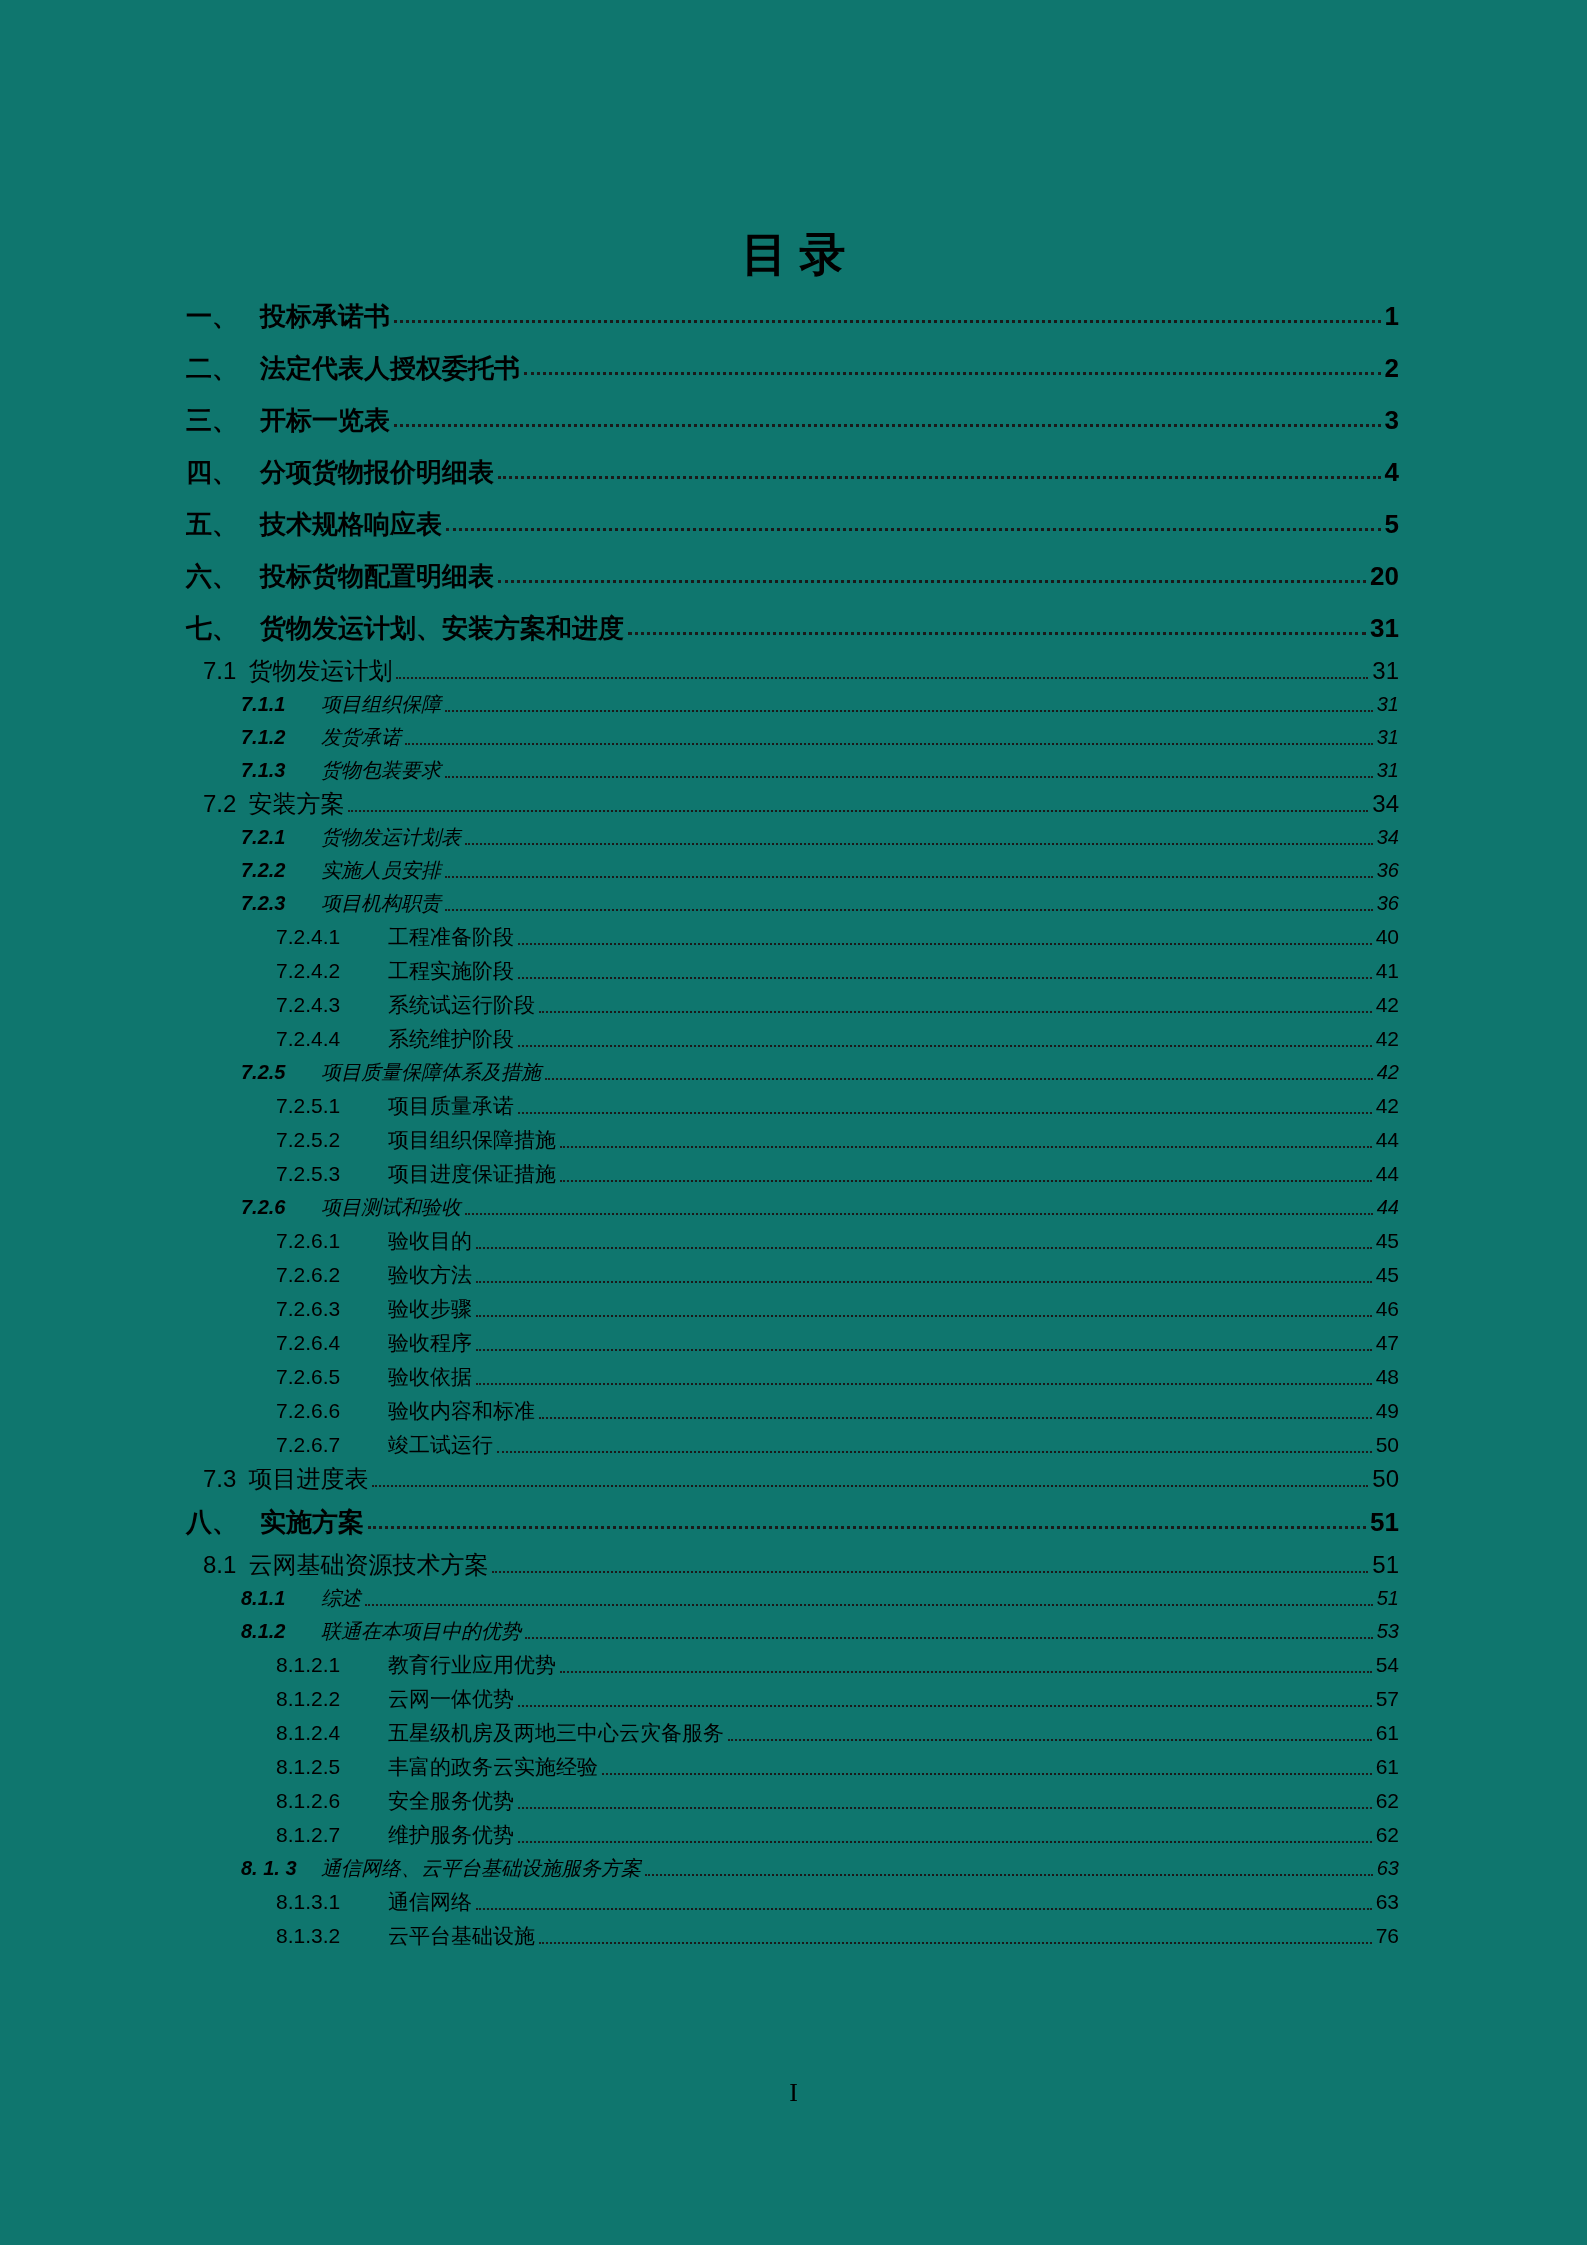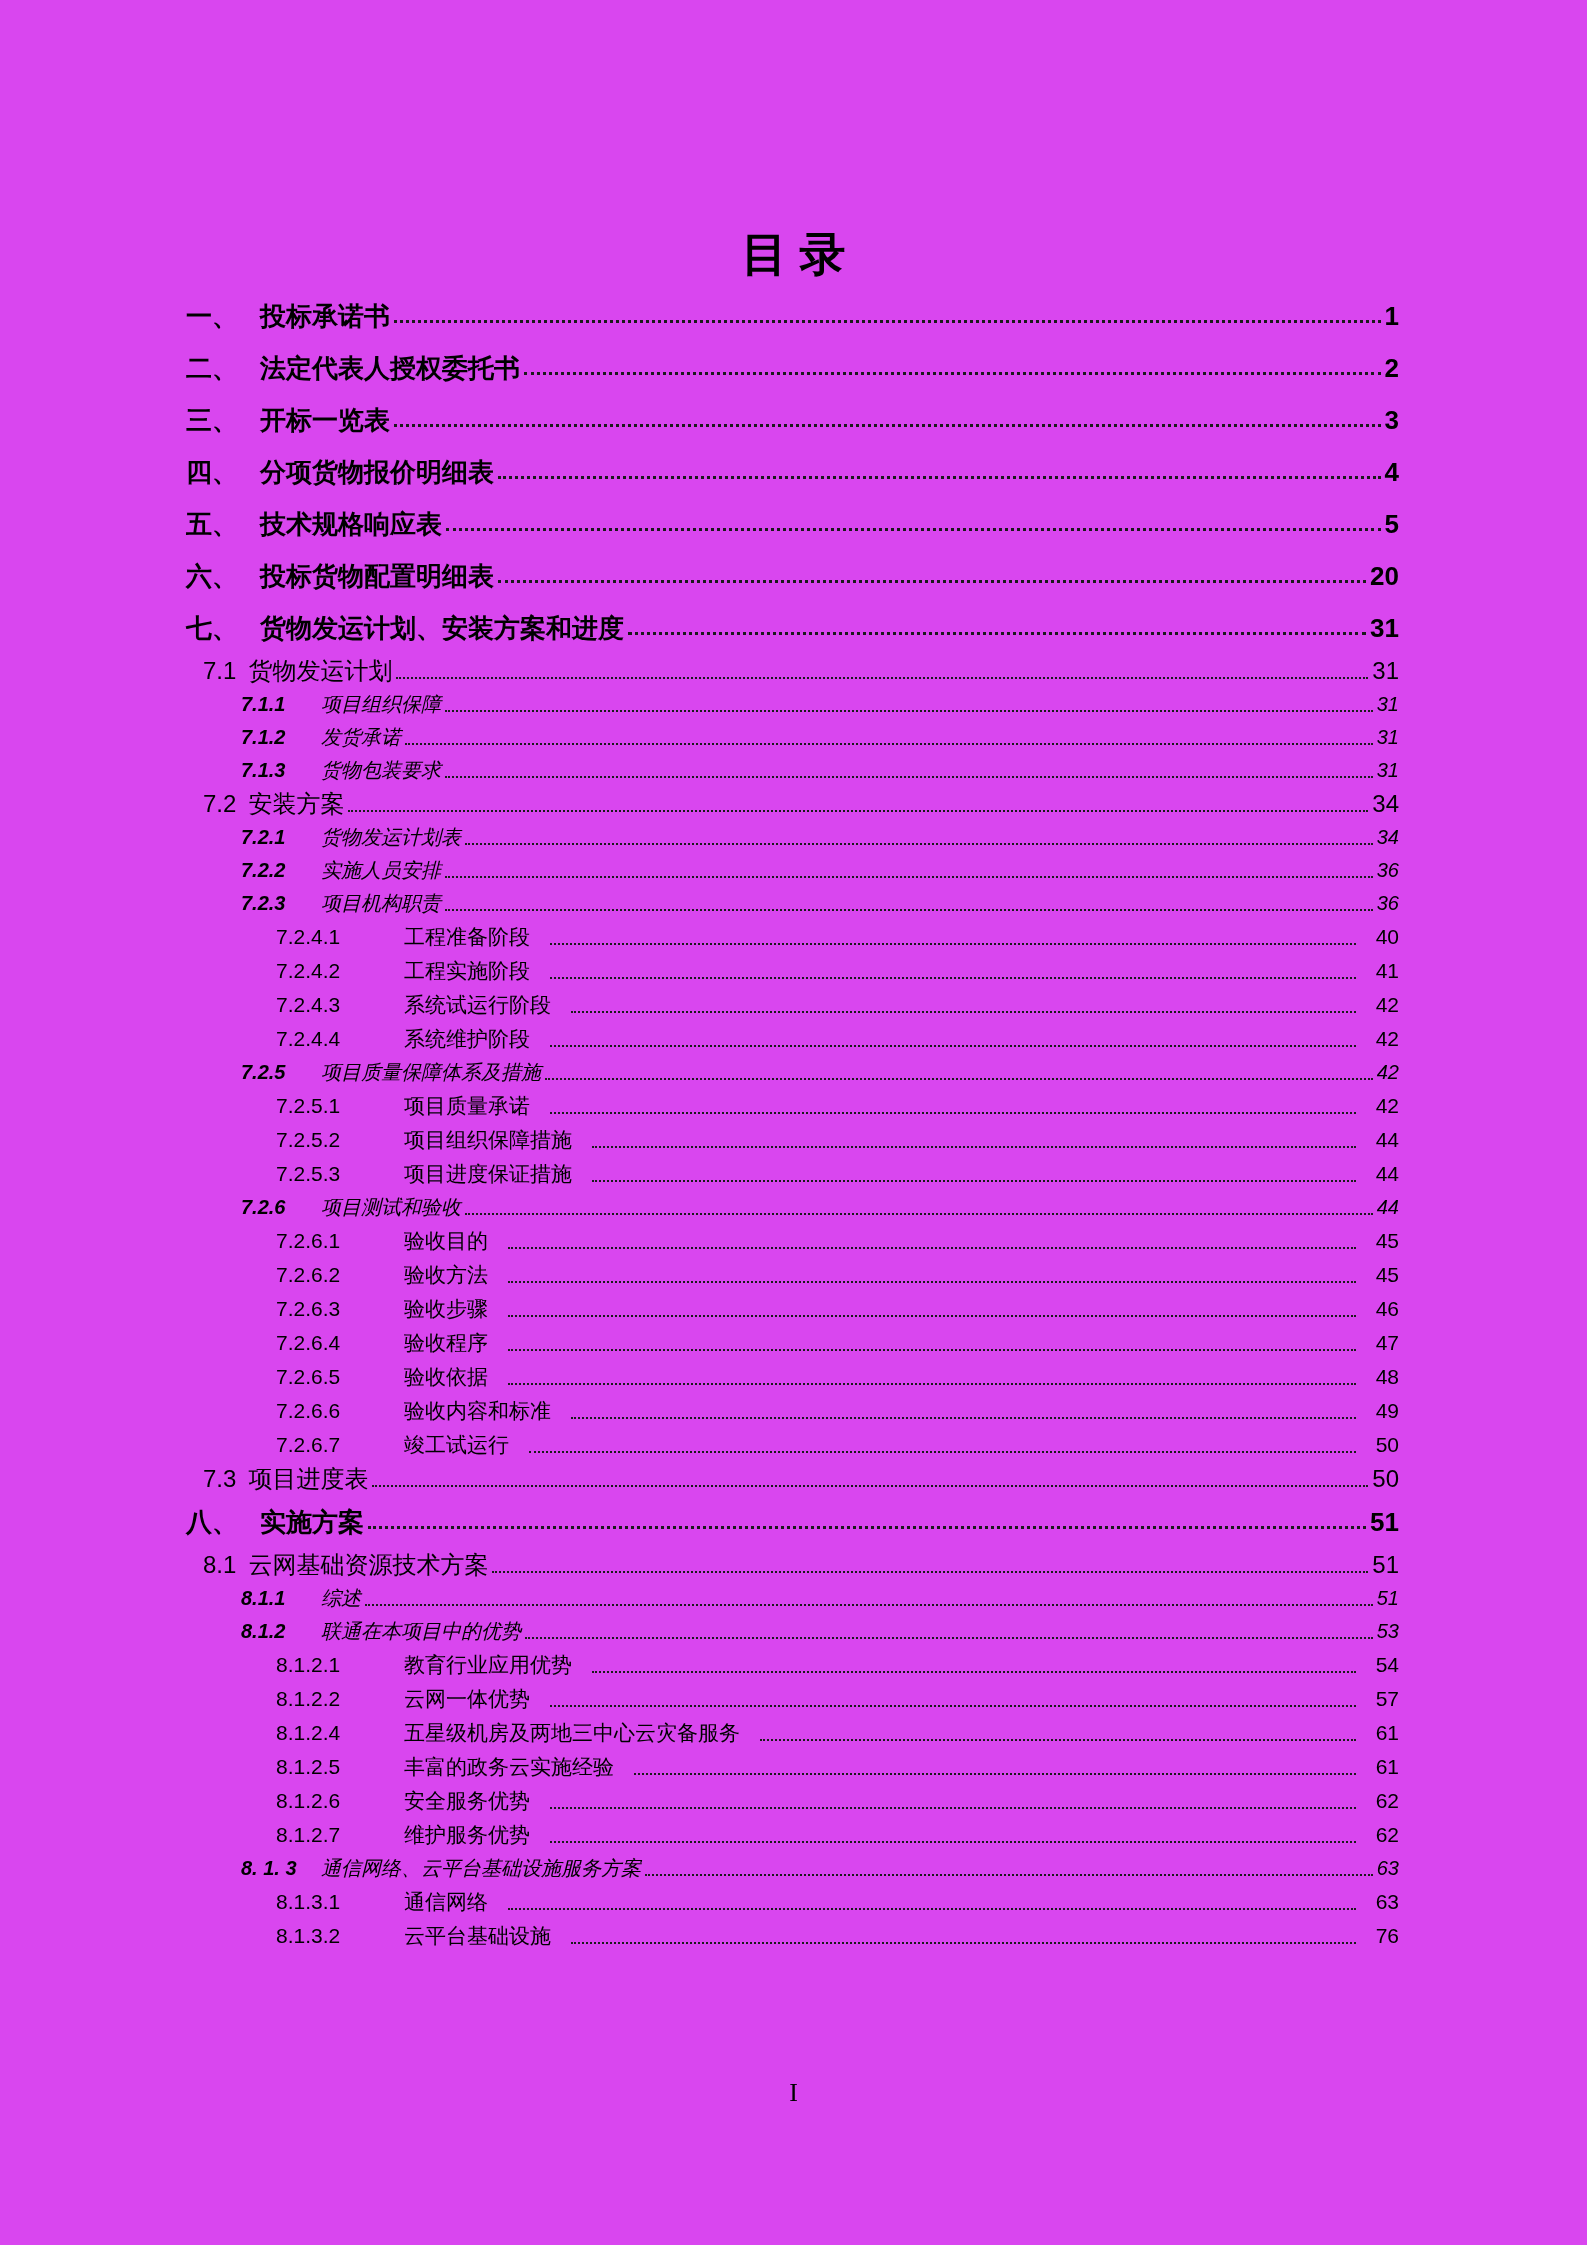--- a/index.html
+++ b/index.html
@@ -3,21 +3,21 @@
 <meta charset="utf-8">
 <style>
   * { margin:0; padding:0; box-sizing:border-box; }
   html,body { background:#fff; }
   body {
     width:1587px; height:2245px; position:relative;
     font-family:"Liberation Serif", serif;
     color:#000;
     overflow:hidden;
   }
-  .page { position:absolute; inset:0; background:#d946ef; }
+  .page { position:absolute; inset:0; background:#0f766e; }
 
   .doc-title {
     position:absolute; top:224px; left:0; width:100%;
     text-align:center;
     font-family:"Liberation Serif", serif;
     font-size:46px; font-weight:700;
     letter-spacing:12px; text-indent:12px;
     white-space:nowrap;
   }
 
@@ -56,21 +56,21 @@
   .l2 .pagenum { font-family:"Liberation Sans", sans-serif; }
 
   
   .l3 { margin-left:55px; font-size:20px; font-style:italic; }
   .l3 .num, .l3 .label, .l3 .pagenum { line-height:33px; }
   .l3 .num { font-family:"Liberation Sans", sans-serif; font-weight:700; min-width:80px; }
   .l3 .label { font-family:"Liberation Serif", serif; }
   .l3 .pagenum { font-family:"Liberation Sans", sans-serif; }
 
   
-  .l4 { margin-left:90px; font-size:21px;gap:16px; }
+  .l4 { margin-left:90px; font-size:21px; }
   .l4 .num, .l4 .label, .l4 .pagenum { line-height:33px; }
   .l4 .num { font-family:"Liberation Sans", sans-serif; min-width:112px; }
   .l4 .label { font-family:"Liberation Serif", serif; }
   .l4 .pagenum { font-family:"Liberation Sans", sans-serif; }
 
   .pagenum { white-space:nowrap; }
   .label { white-space:nowrap; }
 
   .footer-pagenum {
     position:absolute; top:2078px; left:0; width:100%;

